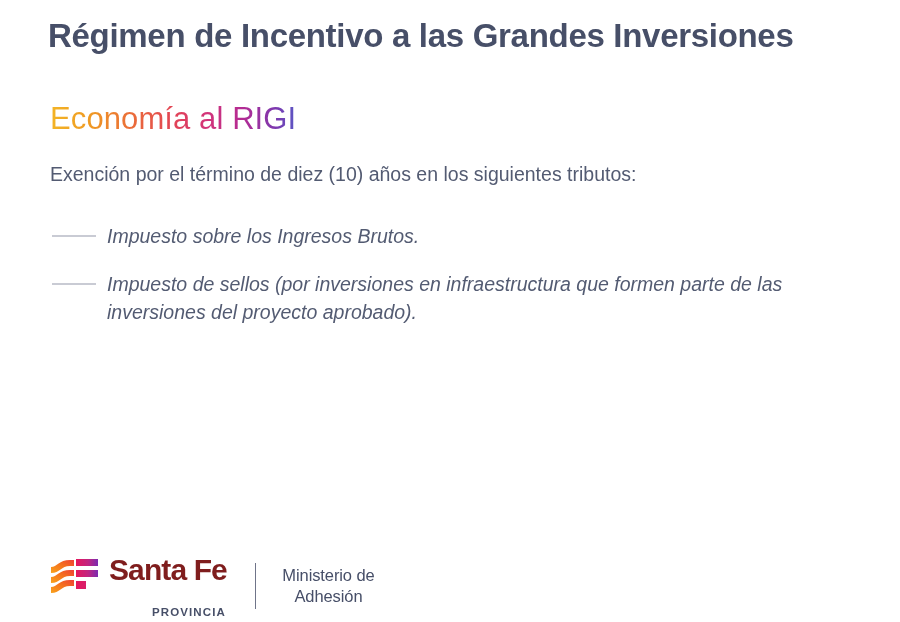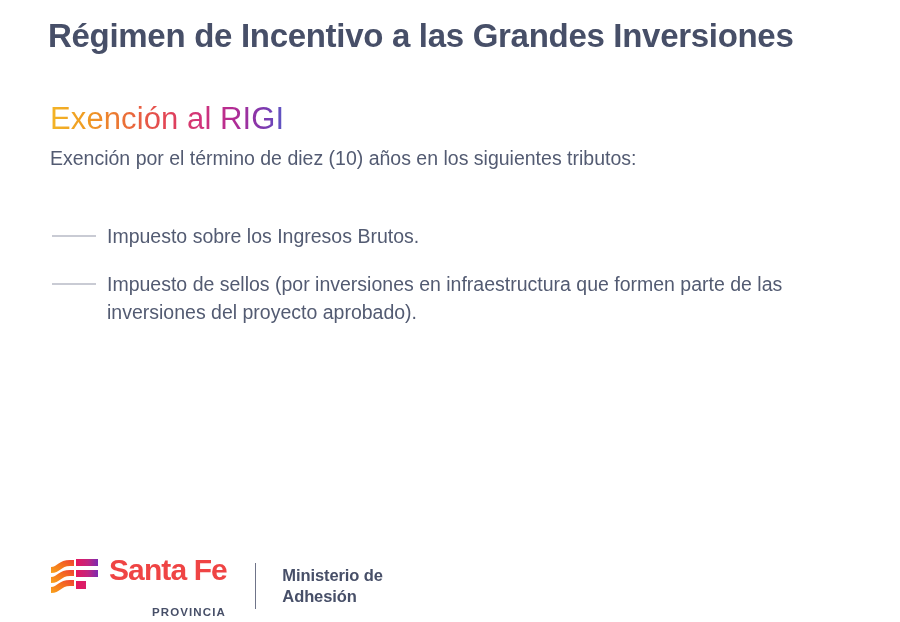--- a/index.html
+++ b/index.html
@@ -62,21 +62,21 @@
     background-clip: text;
     color: transparent;
     -webkit-text-fill-color: transparent;
     white-space: nowrap;
   }
 
   
   .intro-line {
     position: absolute;
     left: 50px;
-    top: 144px;
+    top: 160px;
     width: 800px;
     font-size: 19.5px;
     line-height: 28px;
     font-weight: 400;
     color: #535b72;
   }
 
   
   .bullet-list {
     position: absolute;
@@ -87,20 +87,21 @@
   }
 
   .bullet-item {
     position: relative;
     padding-left: 57px;
     margin-bottom: 20px;
     font-size: 19.5px;
     line-height: 28px;
     font-weight: 400;
     color: #535b72;
+    font-style: italic;
   }
 
   .bullet-item:last-child { margin-bottom: 0; }
 
   .bullet-dash {
     position: absolute;
     left: 2px;
     top: 13px;
     width: 44px;
     height: 1.5px;
@@ -147,21 +148,21 @@
     align-items: flex-end;
     margin-left: 9px;
     padding-top: 2px;
   }
 
   .brand-name {
     font-size: 30px;
     line-height: 30px;
     font-weight: 700;
     letter-spacing: -0.9px;
-    color: #ef4444;
+    color: #7f1d1d;
   }
 
   .brand-sub {
     font-size: 11.5px;
     line-height: 14px;
     font-weight: 700;
     letter-spacing: 1.1px;
     color: #474f68;
     margin-top: 20px;
     margin-right: 1px;
@@ -171,33 +172,34 @@
     width: 1.5px;
     height: 46px;
     background: #6f7489;
     margin: 0 26px 0 28px;
     flex: 0 0 auto;
   }
 
   .ministry {
     font-size: 16.5px;
     line-height: 21px;
-    font-weight: 700;
+    font-weight: 400;
     letter-spacing: -0.1px;
     color: #474f68;
+    text-align: center;
   }
 </style>
 </head>
 <body>
 
 <div class="slide">
 
   <h1 class="slide-title">Régimen de Incentivo a las Grandes Inversiones</h1>
 
-  <h2 class="slide-subtitle">Exención al RIGI</h2>
+  <h2 class="slide-subtitle">Economía al RIGI</h2>
 
   <p class="intro-line">Exención por el término de diez (10) años en los siguientes tributos:</p>
 
   <ul class="bullet-list">
     <li class="bullet-item">
       <span class="bullet-dash"></span>
       <span>Impuesto sobre los Ingresos Brutos.</span>
     </li>
     <li class="bullet-item">
       <span class="bullet-dash"></span>

